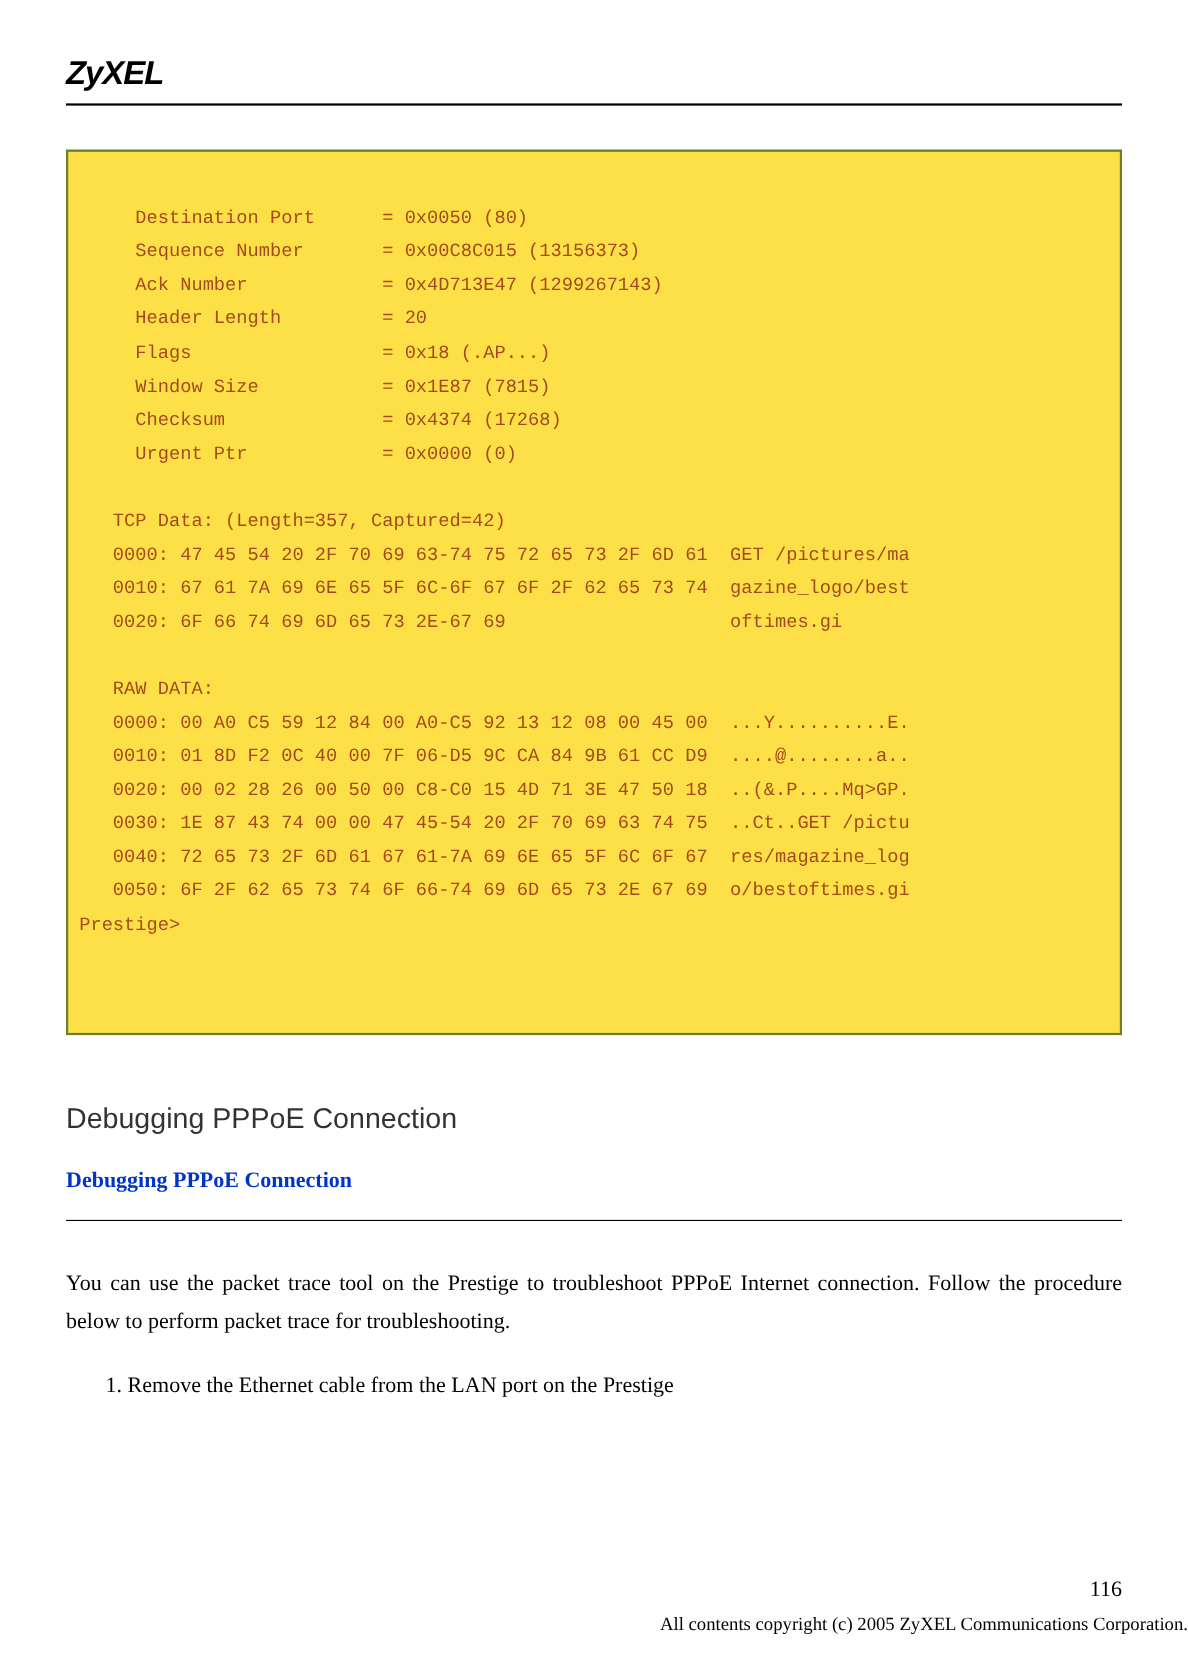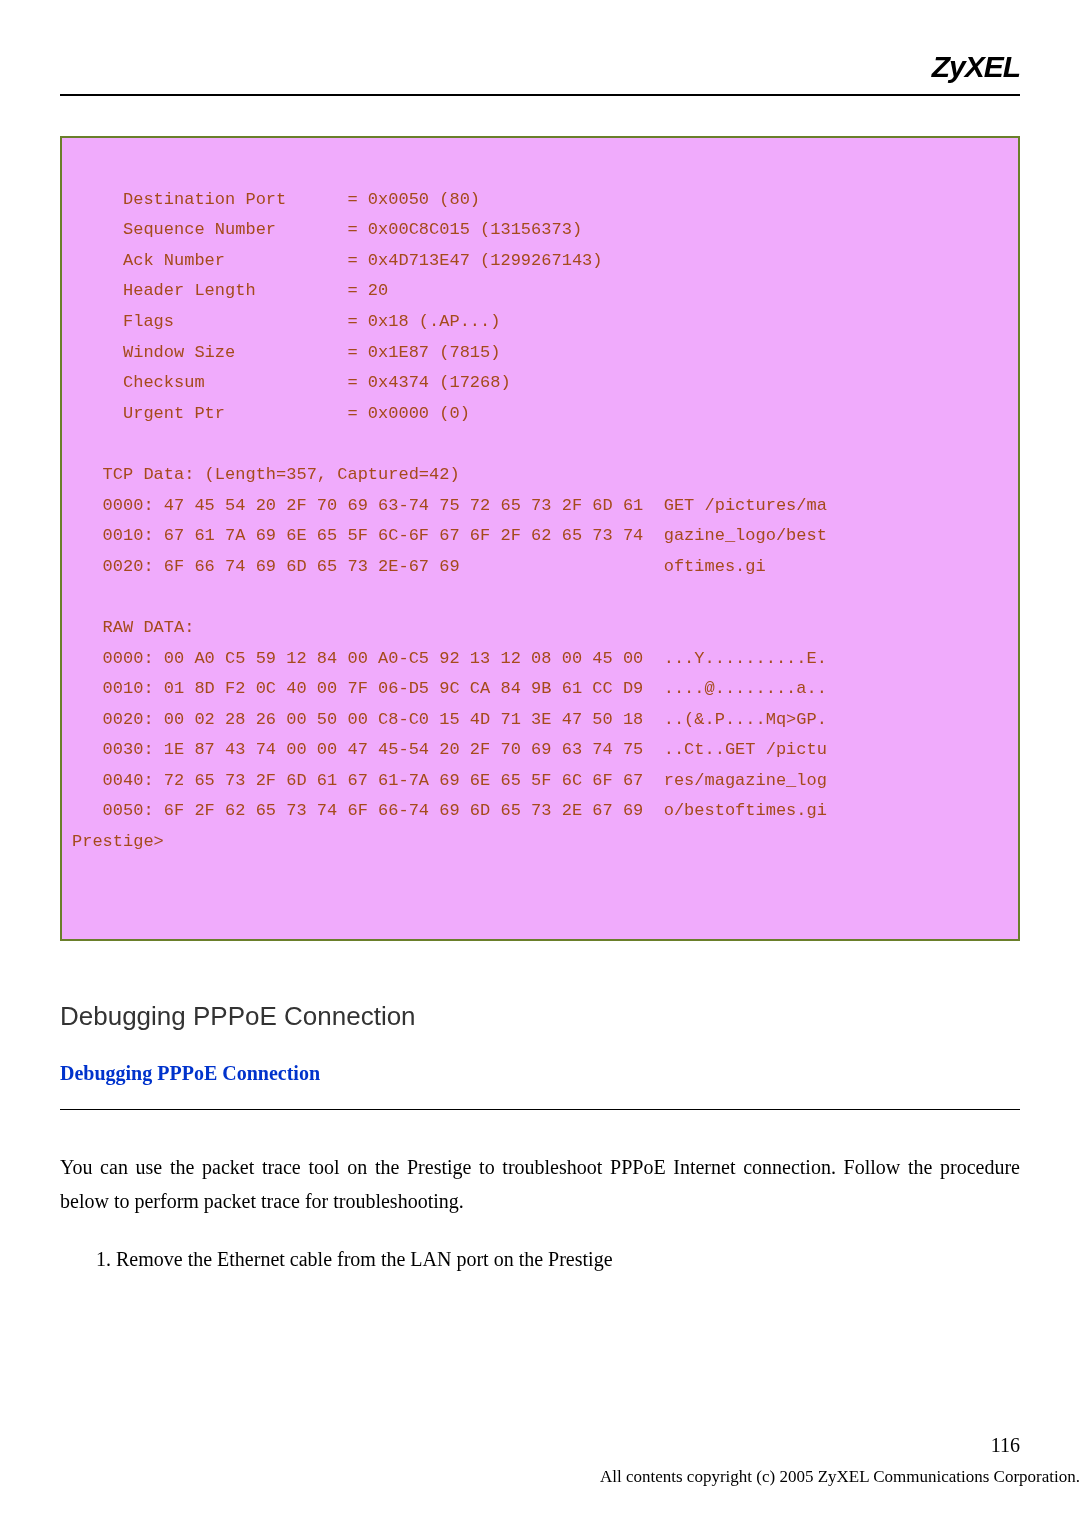--- a/index.html
+++ b/index.html
@@ -11,21 +11,20 @@
       color: #000;
       position: relative;
       padding: 50px 60px 40px 60px;
     }
     .header {
       display: flex;
       justify-content: space-between;
       align-items: flex-end;
       padding-bottom: 4px;
       margin-bottom: 6px;
-      flex-direction: column;
     }
     .logo {
       font-family: Arial, sans-serif;
       font-weight: 900;
       font-style: italic;
       font-size: 30px;
       letter-spacing: -1px;
     }
     .header-title {
       font-family: "Times New Roman", serif;
@@ -34,21 +33,21 @@
       text-decoration: underline;
       text-underline-offset: 6px;
     }
     .header-rule {
       border: none;
       border-top: 2px solid #000;
       margin: 0 0 40px 0;
     }
     .code-box {
       border: 2px solid #6a7f2a;
-      background: #f0abfc;
+      background: #fde047;
       font-family: "Courier New", monospace;
       font-size: 17px;
       line-height: 1.8;
       color: #a54a1b;
       padding: 16px 10px 20px 10px;
       white-space: pre;
       overflow: hidden;
     }
     .section-heading {
       font-family: Arial, Helvetica, sans-serif;

